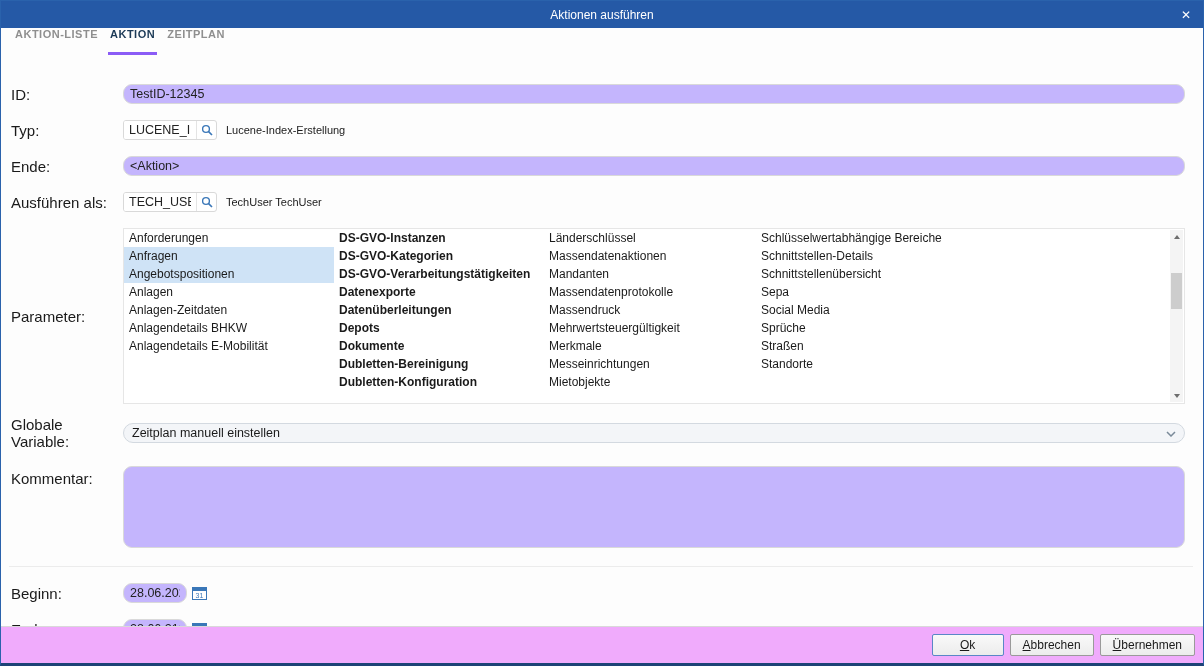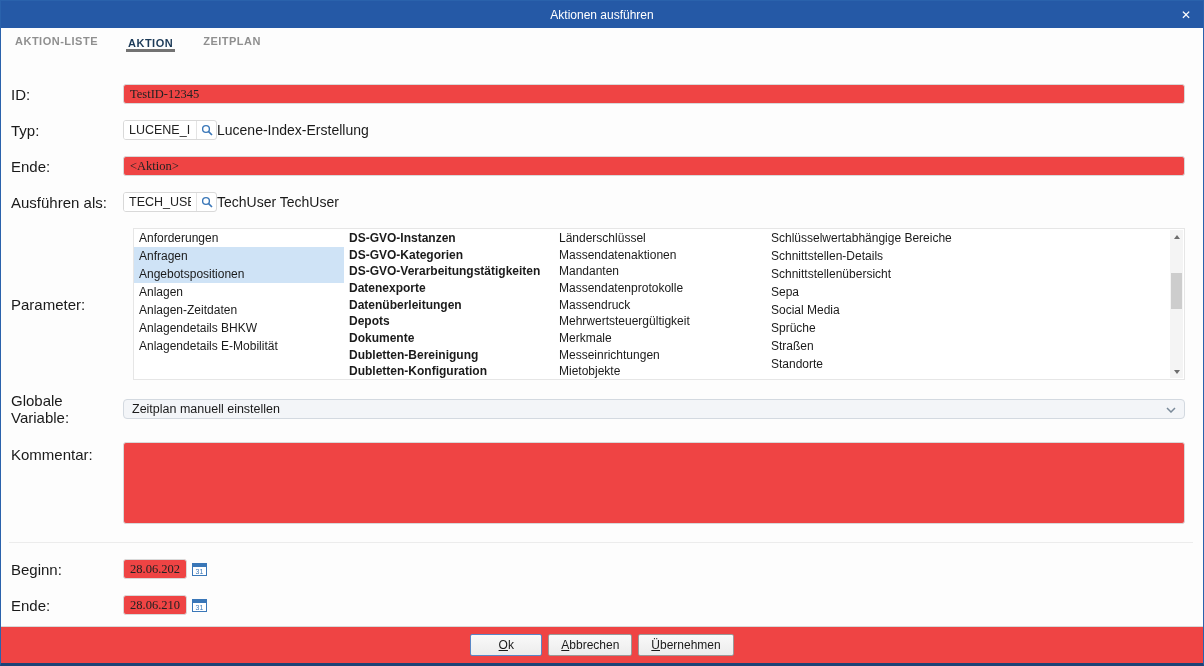--- a/index.html
+++ b/index.html
@@ -22,62 +22,62 @@
   }
   .titlebar .title { color:#fff; font-size:12px; }
   .titlebar .close {
     position:absolute; right:0; top:0; width:34px; height:27px;
     color:#fff; font-size:12px; display:flex; align-items:center; justify-content:center;
     cursor:pointer;
   }
 
   
   .tabs {
-    flex:0 0 32px; display:flex; align-items:center; gap:26px;
+    flex:0 0 32px; display:flex; align-items:flex-start; gap:8px;
     padding-left:12px; background:#fdfdfd;
   }
   .tab {
     font-size:11px; font-weight:700; letter-spacing:.5px; color:#8f8f8f;
     padding:0 2px 7px 2px; cursor:pointer; white-space:nowrap;
   }
-  .tab.active { color:#1c3a57; padding-bottom:0; border-bottom:3px solid #737373; }
+  .tab.active { color:#1c3a57; padding-bottom:12px; border-bottom:3px solid #8b5cf6; }
 
   
   .form { flex:1; padding:24px 18px 0 10px; overflow:hidden; }
   .row { display:flex; align-items:center; margin-bottom:16px; }
   .row.top { align-items:flex-start; }
   .lbl { flex:0 0 112px; font-size:15px; color:#1a1a1a; }
   .grow { flex:1; }
 
   input.txt, textarea.ta {
-    border:1px solid #d9d9d9; border-radius:3px; background:#ef4444;
-    font-family:Liberation Serif, serif; font-size:12.5px; color:#222;
+    border:1px solid #d9d9d9; border-radius:9px; background:#c4b5fd;
+    font-family:Liberation Sans, sans-serif; font-size:12.5px; color:#222;
     height:20px; padding:0 6px; outline:none;
   }
   textarea.ta { height:82px; resize:none; padding:4px 6px; }
 
   .lookup {
     display:flex; align-items:center; border:1px solid #d9d9d9; border-radius:3px;
     background:#fff; height:20px; overflow:hidden;
   }
   .lookup input {
     border:none; outline:none; width:72px; height:18px; padding:0 5px;
     font-family:"Liberation Sans", sans-serif; font-size:12.5px; color:#222;
   }
   .lookup .mag {
     width:20px; height:18px; display:flex; align-items:center; justify-content:center;
     border-left:1px solid #e4e4e4; cursor:pointer;
   }
-  .desc { font-size:14px; color:#1a1a1a; }
+  .desc { margin-left:9px; font-size:11px; color:#1a1a1a; }
 
   
   .param-row { margin-bottom:12px; }
   .listbox {
-    flex:1; height:152px; position:relative; background:#fff;
-    border:1px solid #e6e6e6; display:flex; overflow:hidden; padding-right:6px;margin-left:10px;
+    flex:1; height:176px; position:relative; background:#fff;
+    border:1px solid #e6e6e6; display:flex; overflow:hidden; padding-right:6px;
   }
   .lcol { display:flex; flex-direction:column; overflow:hidden; }
   .lcol.c0 { width:210px; } .lcol.c1 { width:210px;font-weight:bold; } .lcol.c2 { width:212px; } .lcol.c3 { flex:1; }
   .litem {
     height:18px; line-height:18px; font-size:12px; color:#1a1a1a;
     padding-left:5px; white-space:nowrap; overflow:hidden; cursor:default;
   }
   .litem.sel { background:#cfe3f6; }
 
   .vscroll {
@@ -86,35 +86,35 @@
   }
   .arr { flex:0 0 13px; display:flex; align-items:center; justify-content:center; cursor:pointer; }
   .arr i { display:block; width:0; height:0; border-left:3.5px solid transparent; border-right:3.5px solid transparent; }
   .arr.up i { border-bottom:4.5px solid #6d6d6d; }
   .arr.down i { border-top:4.5px solid #6d6d6d; }
   .track { flex:1; position:relative; }
   .thumb { position:absolute; left:1px; right:1px; top:30px; height:36px; background:#cdcdcd; cursor:pointer; }
 
   
   .combo {
-    height:20px; background:#f3f5f8; border:1px solid #d3d9e0; border-radius:4px;
+    height:20px; background:#f3f5f8; border:1px solid #d3d9e0; border-radius:10px;
     display:flex; align-items:center; justify-content:space-between;
     padding:0 8px; font-size:12.5px; color:#1a1a1a; cursor:pointer;
   }
 
   .hr-faint { height:1px; background:#ececec; margin:0 -8px 16px -2px; }
   .komm-row { margin-bottom:18px; }
 
   input.date { width:64px; flex:0 0 64px; }
   .cal { margin-left:5px; display:flex; align-items:center; cursor:pointer; }
 
   
   .footer {
-    flex:0 0 37px; border-top:1px solid #d9d9d9; background:#ef4444;
-    display:flex; align-items:center; justify-content:center; gap:6px; padding:0 8px;
+    flex:0 0 37px; border-top:1px solid #d9d9d9; background:#f0abfc;
+    display:flex; align-items:center; justify-content:flex-end; gap:6px; padding:0 8px;
   }
   .btn {
     min-width:72px; height:22px; padding:0 12px;
     background:linear-gradient(#f9f9f9,#ececec);
     border:1px solid #9a9a9a; border-radius:2px;
     font-family:"Liberation Sans", sans-serif; font-size:12px; color:#1a1a1a; cursor:pointer;
   }
   .btn.ok { border-color:#5a87c6; }
   .btn span { display:block; }
   .btn span::first-letter { text-decoration:underline; }

